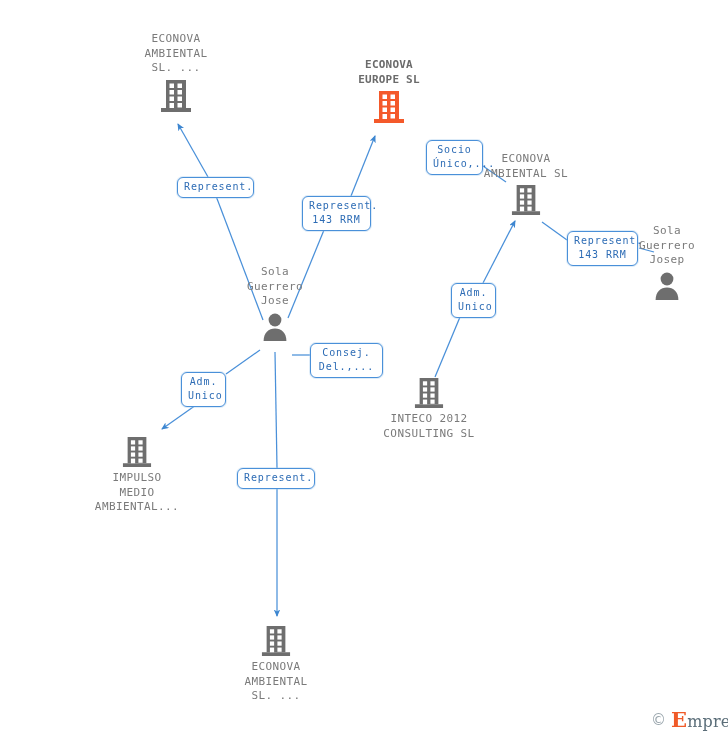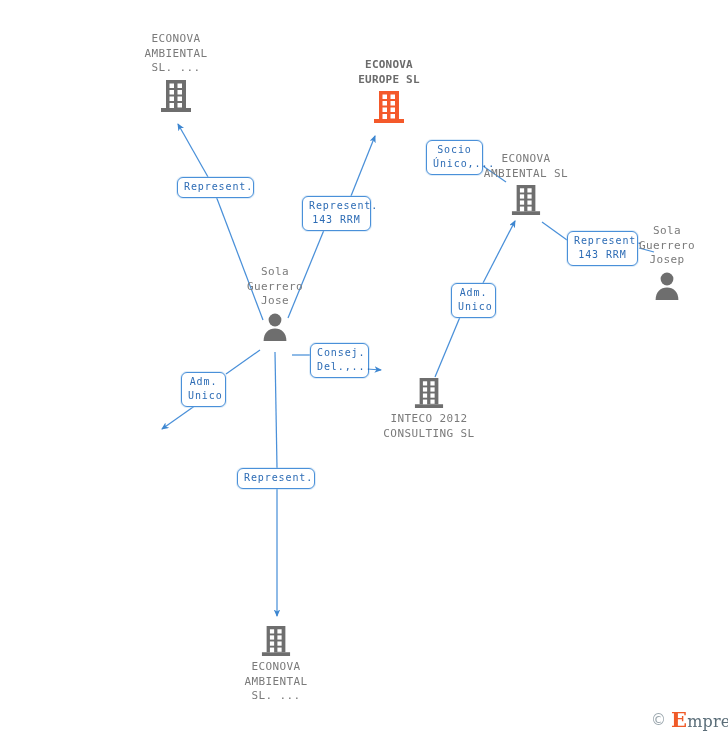--- a/index.html
+++ b/index.html
@@ -229,20 +229,39 @@
         <rect x="9.5" y="18.5" width="4.5" height="4.5" fill="#ffffff"></rect>
         <rect x="17.5" y="18.5" width="4.5" height="4.5" fill="#ffffff"></rect>
         <rect x="9.5" y="25" width="4.5" height="5" fill="#ffffff"></rect>
         <rect x="17.5" y="25" width="4.5" height="4.5" fill="#ffffff"></rect>
       </svg>
     </span>
     <div class="caption">INTECO 2012
 CONSULTING SL</div>
   </div>
 
+  <div class="node cap-bottom" style="left:101px; top:435px;">
+    <span class="glyph">
+      <svg width="30" height="34" viewBox="0 0 32 36">
+        <rect x="6" y="2" width="20" height="28" fill="#6e6e6e"></rect>
+        <rect x="1" y="30" width="30" height="4" fill="#6e6e6e"></rect>
+        <rect x="9.5" y="5.5" width="4.5" height="4.5" fill="#ffffff"></rect>
+        <rect x="17.5" y="5.5" width="4.5" height="4.5" fill="#ffffff"></rect>
+        <rect x="9.5" y="12" width="4.5" height="4.5" fill="#ffffff"></rect>
+        <rect x="17.5" y="12" width="4.5" height="4.5" fill="#ffffff"></rect>
+        <rect x="9.5" y="18.5" width="4.5" height="4.5" fill="#ffffff"></rect>
+        <rect x="17.5" y="18.5" width="4.5" height="4.5" fill="#ffffff"></rect>
+        <rect x="9.5" y="25" width="4.5" height="5" fill="#ffffff"></rect>
+        <rect x="17.5" y="25" width="4.5" height="4.5" fill="#ffffff"></rect>
+      </svg>
+    </span>
+    <div class="caption">IMPULSO
+MEDIO
+AMBIENTAL...</div>
+  </div>
 
   <div class="node cap-bottom" style="left:240px; top:624px;">
     <span class="glyph">
       <svg width="30" height="34" viewBox="0 0 32 36">
         <rect x="6" y="2" width="20" height="28" fill="#6e6e6e"></rect>
         <rect x="1" y="30" width="30" height="4" fill="#6e6e6e"></rect>
         <rect x="9.5" y="5.5" width="4.5" height="4.5" fill="#ffffff"></rect>
         <rect x="17.5" y="5.5" width="4.5" height="4.5" fill="#ffffff"></rect>
         <rect x="9.5" y="12" width="4.5" height="4.5" fill="#ffffff"></rect>
         <rect x="17.5" y="12" width="4.5" height="4.5" fill="#ffffff"></rect>
@@ -264,21 +283,21 @@
 
   <div class="rel" style="left:390px; top:140px; width:57px;">Socio
 Único,...</div>
 
   <div class="rel" style="left:531px; top:231px; width:71px;">Represent.
 143 RRM</div>
 
   <div class="rel" style="left:415px; top:283px; width:45px;">Adm.
 Unico</div>
 
-  <div class="rel" style="left:274px; top:343px; width:59px;">Consej.
+  <div class="rel" style="left:274px; top:343px; width:73px;">Consej.
 Del.,...</div>
 
   <div class="rel" style="left:145px; top:372px; width:45px;">Adm.
 Unico</div>
 
   <div class="rel" style="left:201px; top:468px; width:78px;">Represent.</div>
 
   <div id="watermark">
     <span class="cmark">©</span>
     <span class="brand"><span class="lead">E</span><span>mpresia</span></span>

